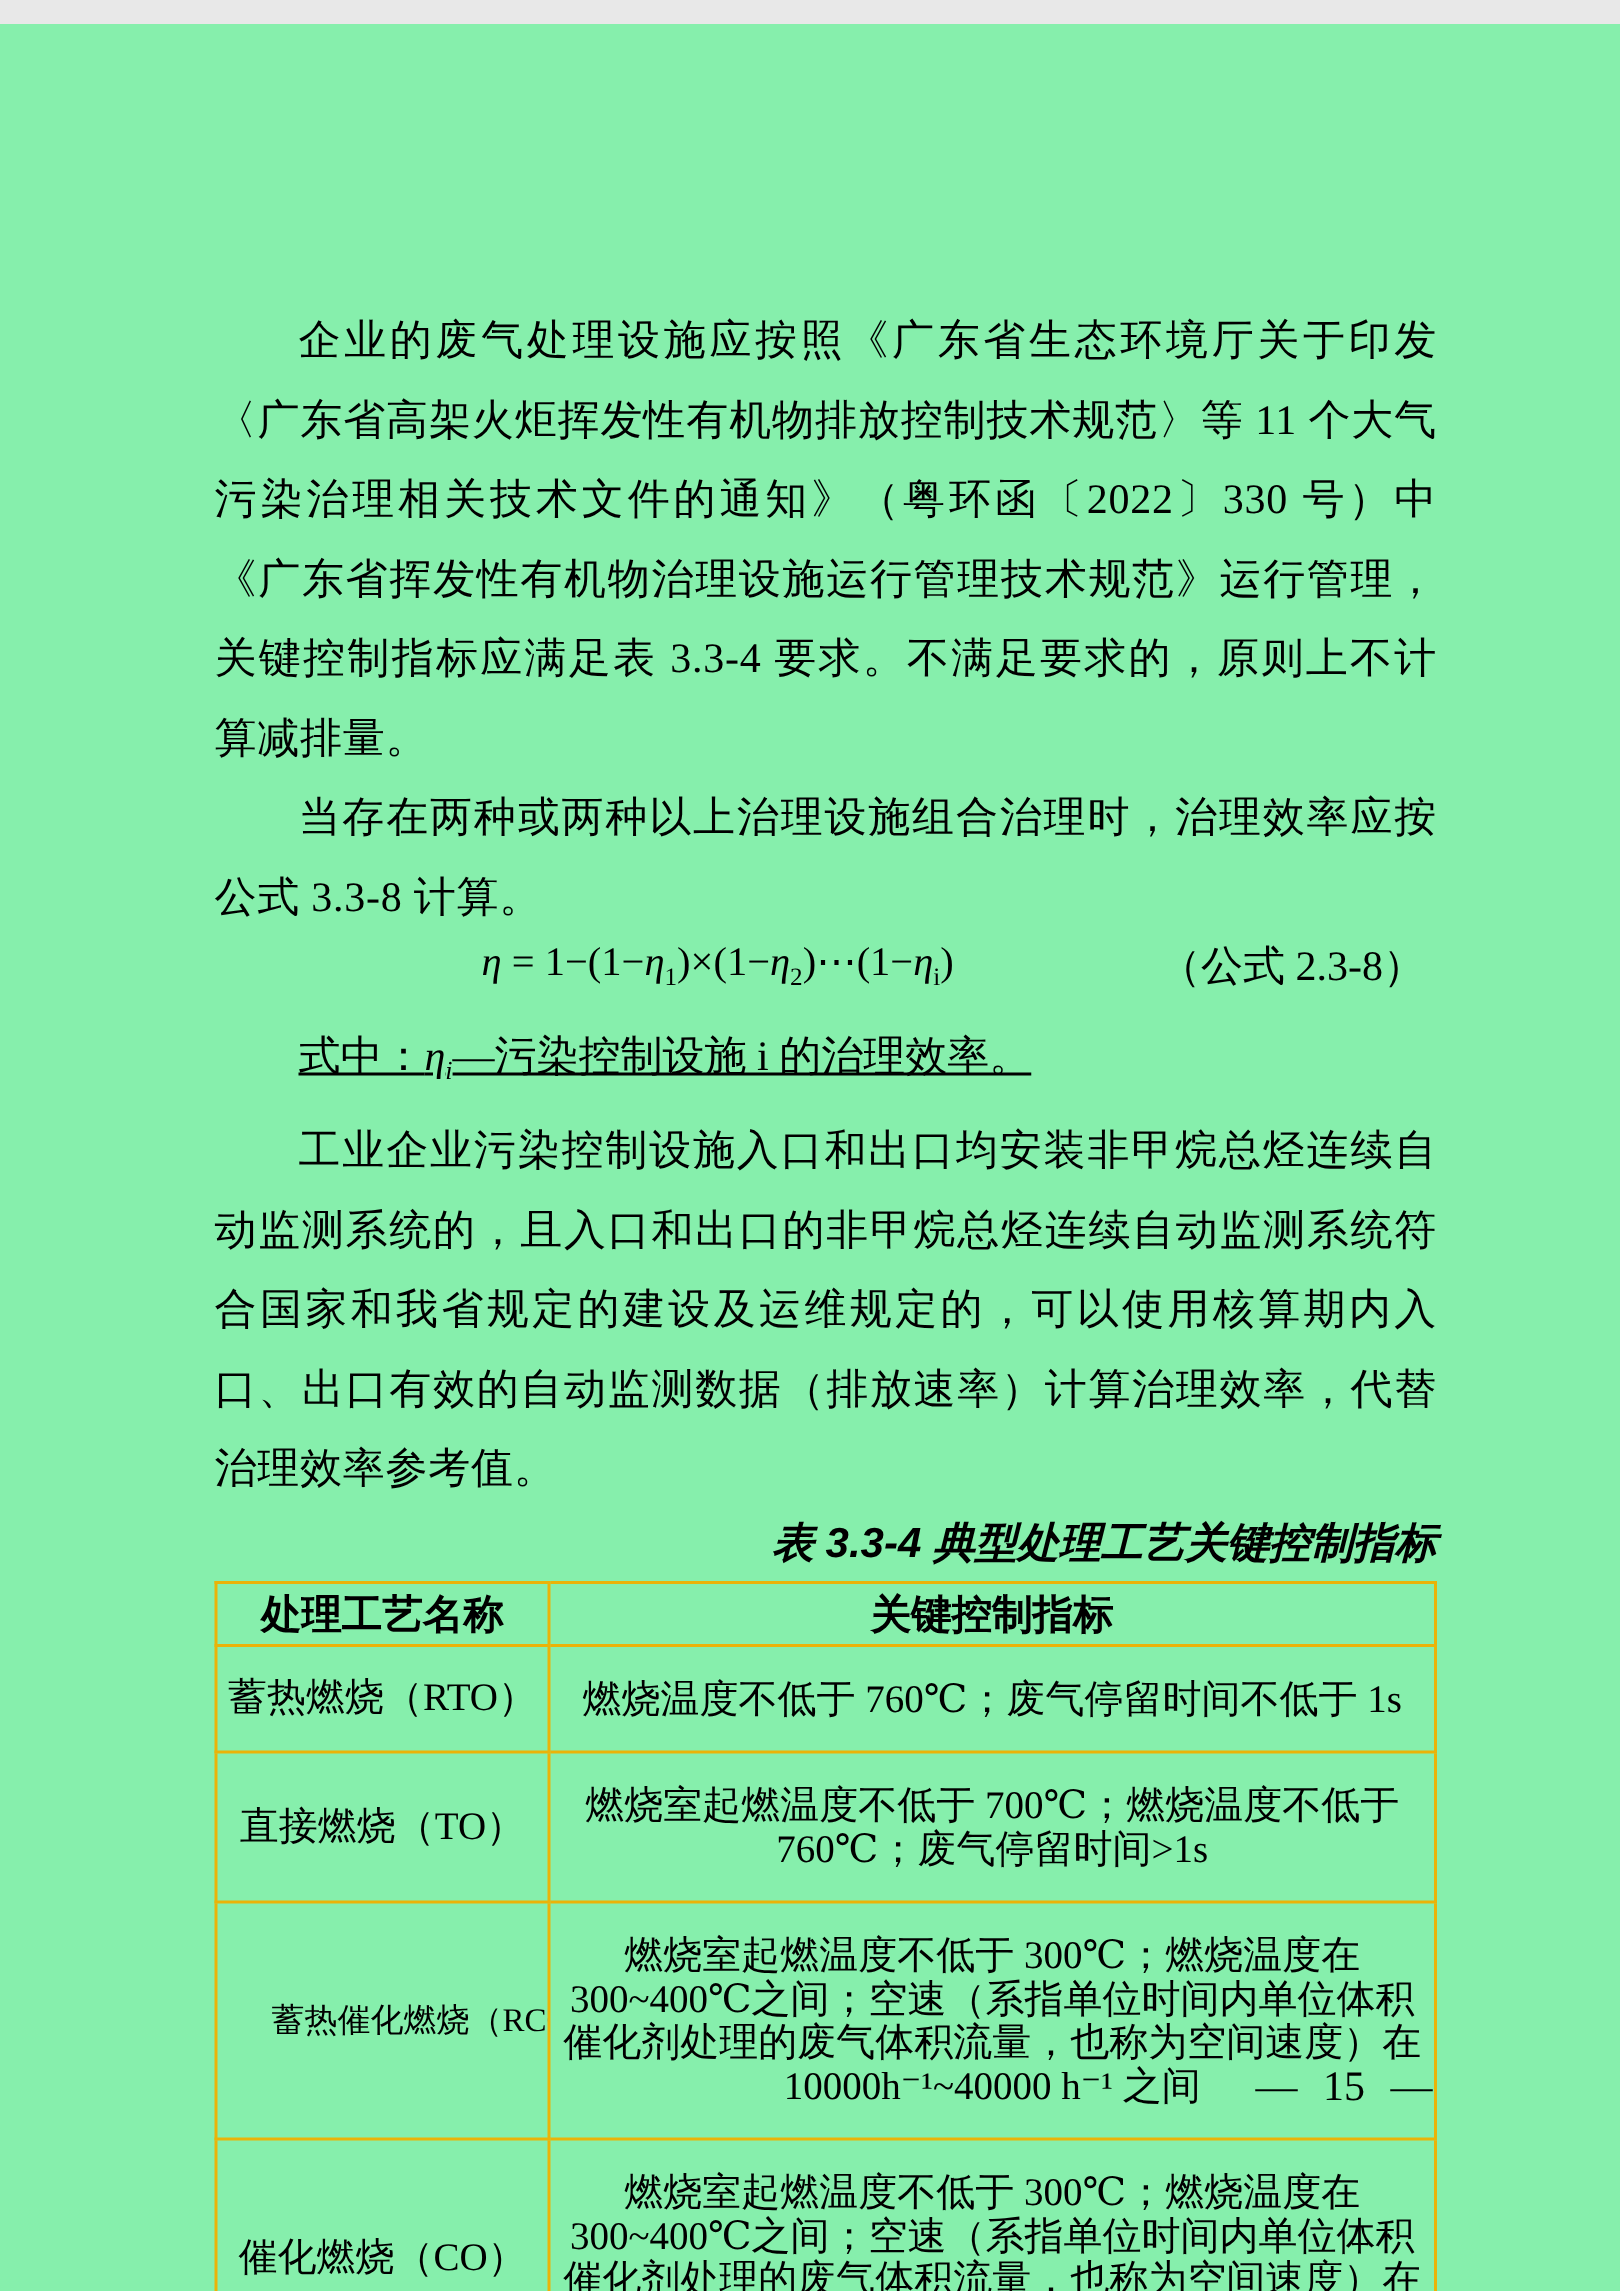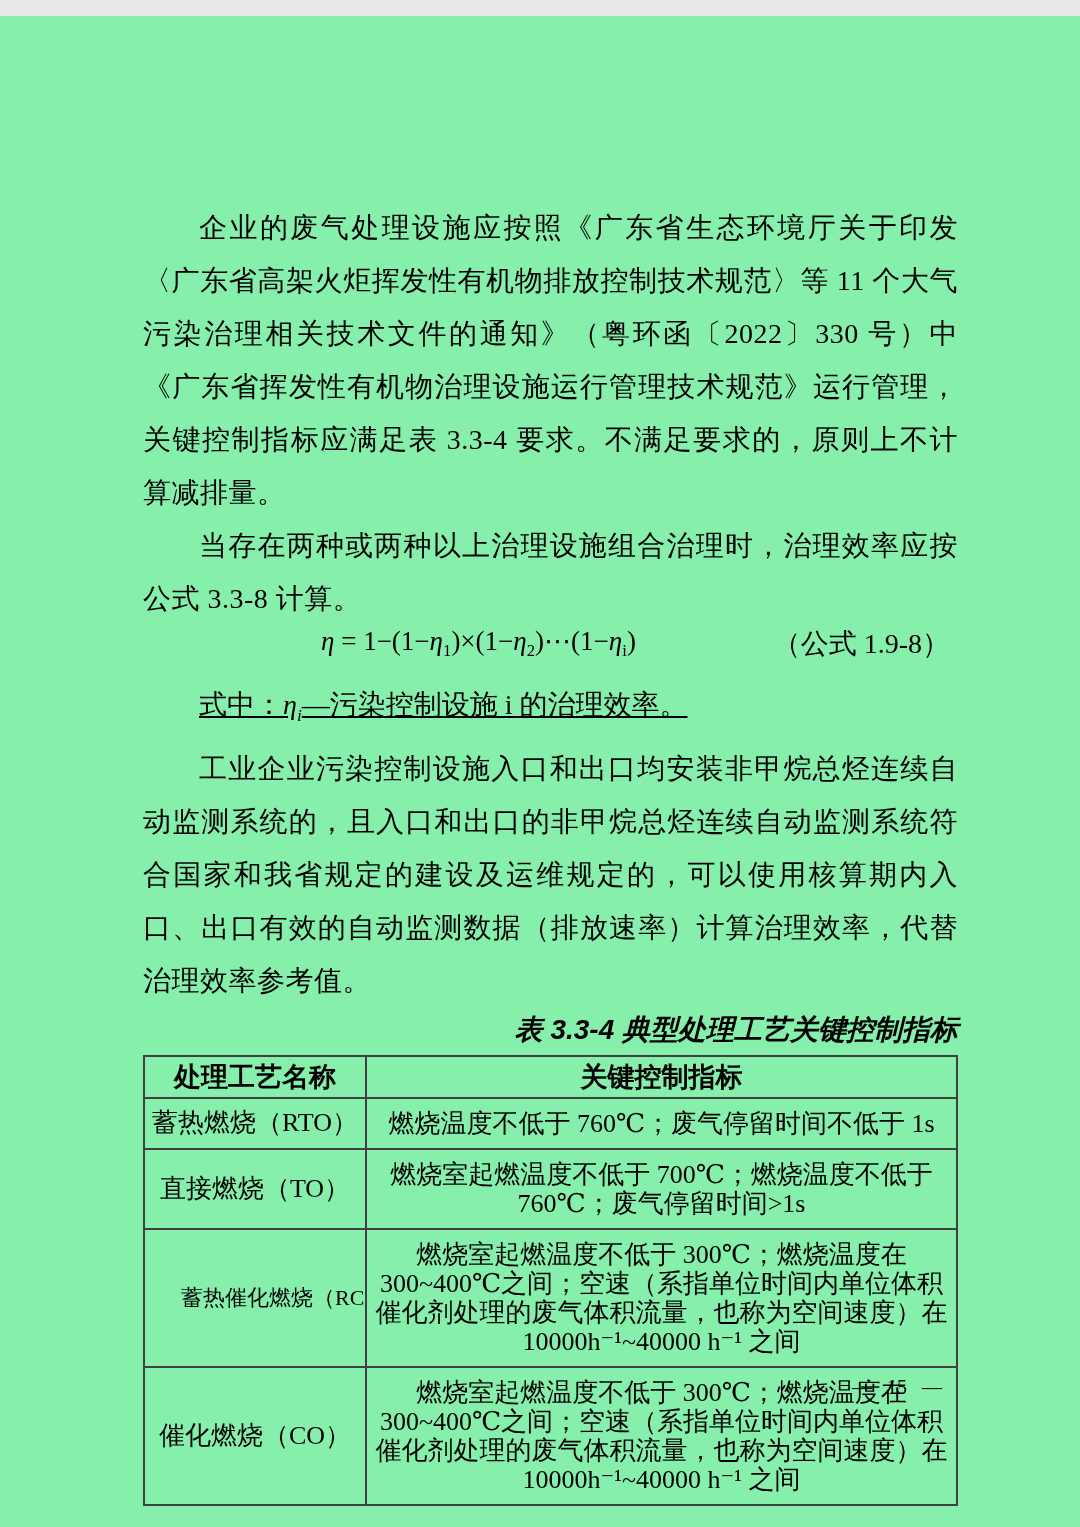--- a/index.html
+++ b/index.html
@@ -22,46 +22,46 @@
   .formula-label { margin-left:auto; padding-right:8px; font-size:28px; }
   .note { margin:0; font-size:28px; line-height:53px; text-indent:56px;text-decoration:underline; }
   .note i { font-style:italic; }
   .note sub { font-size:0.62em; font-style:italic; }
   .table-title {
     margin:6px 0 8px 0; font-size:28px; line-height:34px; text-align:right;
     font-family:"Liberation Sans","DejaVu Sans",sans-serif; font-weight:bold;font-style:italic;
   }
   table.ctl { width:100%; border-collapse:collapse; table-layout:fixed; }
   table.ctl th, table.ctl td {
-    border:2px solid #404040; text-align:center; vertical-align:middle;
+    border:2px solid #eab308; text-align:center; vertical-align:middle;
   }
   table.ctl th {
     font-size:27px; font-weight:bold; line-height:30px; padding:5px 4px;
   }
   td.process { font-size:26px; line-height:30px; padding:3px 2px; white-space:nowrap; overflow:hidden; }
   td.process.tight { font-size:22px;padding-left:36px; }
-  td.indicator { font-size:26px; line-height:29px; padding:10px 5px; }
+  td.indicator { font-size:26px; line-height:29px; padding:20px 5px; }
   .footer {
-    position:absolute; top:1360px; right:138px;
-    font-size:20px; word-spacing:10px;
+    position:absolute; top:1360px; right:125px;
+    font-size:28px; word-spacing:10px;
   }
 </style>
 </head>
 <body>
 
 <div class="page">
   <div class="content">
 
     <p class="body-par">企业的废气处理设施应按照《广东省生态环境厅关于印发〈广东省高架火炬挥发性有机物排放控制技术规范〉等 11 个大气污染治理相关技术文件的通知》（粤环函〔2022〕330 号）中《广东省挥发性有机物治理设施运行管理技术规范》运行管理，关键控制指标应满足表 3.3-4 要求。不满足要求的，原则上不计算减排量。</p>
 
     <p class="body-par">当存在两种或两种以上治理设施组合治理时，治理效率应按公式 3.3-8 计算。</p>
 
     <div class="formula-row">
       <span class="math"><i>η</i><span> = 1−(1−</span><i>η</i><sub>1</sub><span>)×(1−</span><i>η</i><sub>2</sub><span>)⋯(1−</span><i>η</i><sub>i</sub><span>)</span></span>
-      <span class="formula-label">（公式 1.9-8）</span>
+      <span class="formula-label">（公式 2.3-8）</span>
     </div>
 
     <p class="note"><span>式中：</span><i>η</i><sub>i</sub><span>—污染控制设施 i 的治理效率。</span></p>
 
     <p class="body-par">工业企业污染控制设施入口和出口均安装非甲烷总烃连续自动监测系统的，且入口和出口的非甲烷总烃连续自动监测系统符合国家和我省规定的建设及运维规定的，可以使用核算期内入口、出口有效的自动监测数据（排放速率）计算治理效率，代替治理效率参考值。</p>
 
     <h3 class="table-title">表 3.3-4 典型处理工艺关键控制指标</h3>
 
     <table class="ctl">
       <colgroup>

